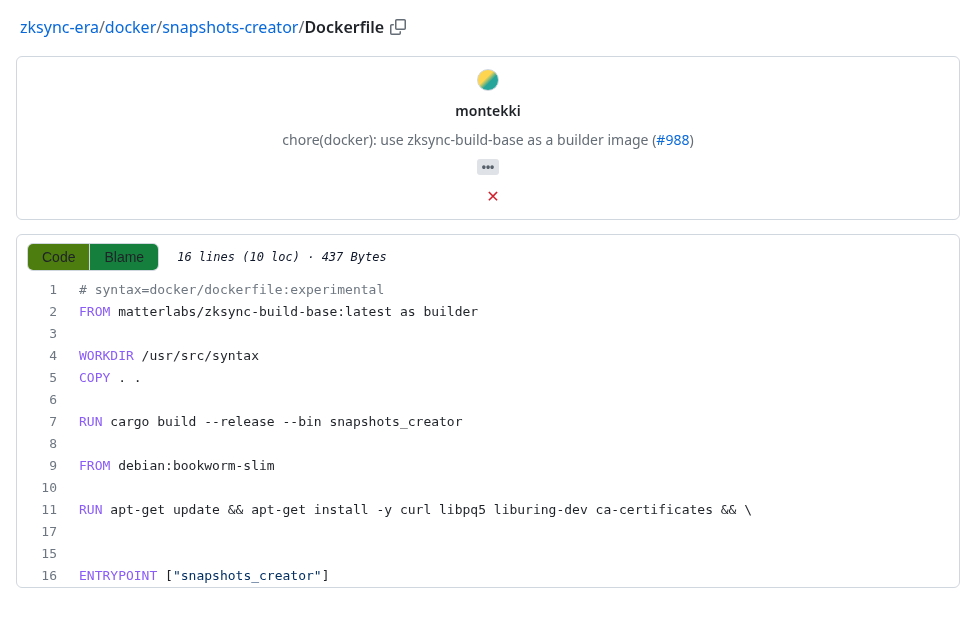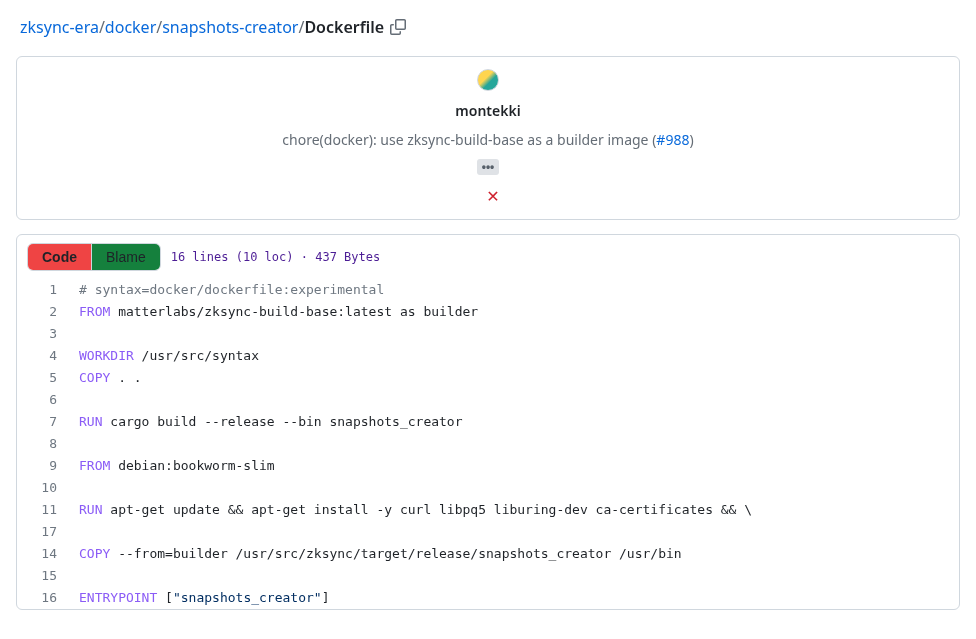--- a/index.html
+++ b/index.html
@@ -70,26 +70,27 @@
     overflow: hidden;
   }
   .seg-btn {
     padding: 5px 14px;
     font-size: 14px;
     background: #15803d;
     border: none;
     cursor: pointer;
     color: #1f2328;
   }
-  .seg-btn.active { background: #ef4444; font-weight: 700; border-right: 1px solid #d0d7de; }
+  .seg-btn.active { background: #4d7c0f; font-weight: 400; border-right: 1px solid #d0d7de; }
   .file-meta {
     font-family: ui-monospace, SFMono-Regular, "SF Mono", Menlo, Consolas, monospace;
     font-size: 12px;
-    color: #4c1d95;
-    margin-left: 6px;
+    color: #0f172a;
+    margin-left: 14px;
+    font-style: italic;
   }
   .code-body {
     font-family: ui-monospace, SFMono-Regular, "SF Mono", Menlo, Consolas, monospace;
     font-size: 13px;
     line-height: 22px;
   }
   .code-row { display: flex; }
   .gutter {
     width: 62px;
     text-align: right;
@@ -187,24 +188,20 @@
       </div>
       <div class="code-row">
         <div class="gutter">11</div>
         <div class="code-line"><span class="tok-keyword">RUN</span><span> apt-get update &amp;&amp; apt-get install -y curl libpq5 liburing-dev ca-certificates &amp;&amp; \</span></div>
       </div>
       <div class="code-row">
         <div class="gutter">17</div>
         <div class="code-line">&nbsp;</div>
       </div>
       <div class="code-row">
-        <div class="gutter">14</div>
-        <div class="code-line"><span class="tok-keyword">COPY</span><span> --from=builder /usr/src/zksync/target/release/snapshots_creator /usr/bin</span></div>
-      </div>
-      <div class="code-row">
         <div class="gutter">15</div>
         <div class="code-line">&nbsp;</div>
       </div>
       <div class="code-row">
         <div class="gutter">16</div>
         <div class="code-line"><span class="tok-keyword">ENTRYPOINT</span><span> [</span><span class="tok-string">"snapshots_creator"</span><span>]</span></div>
       </div>
     </div>
 </div>
 

